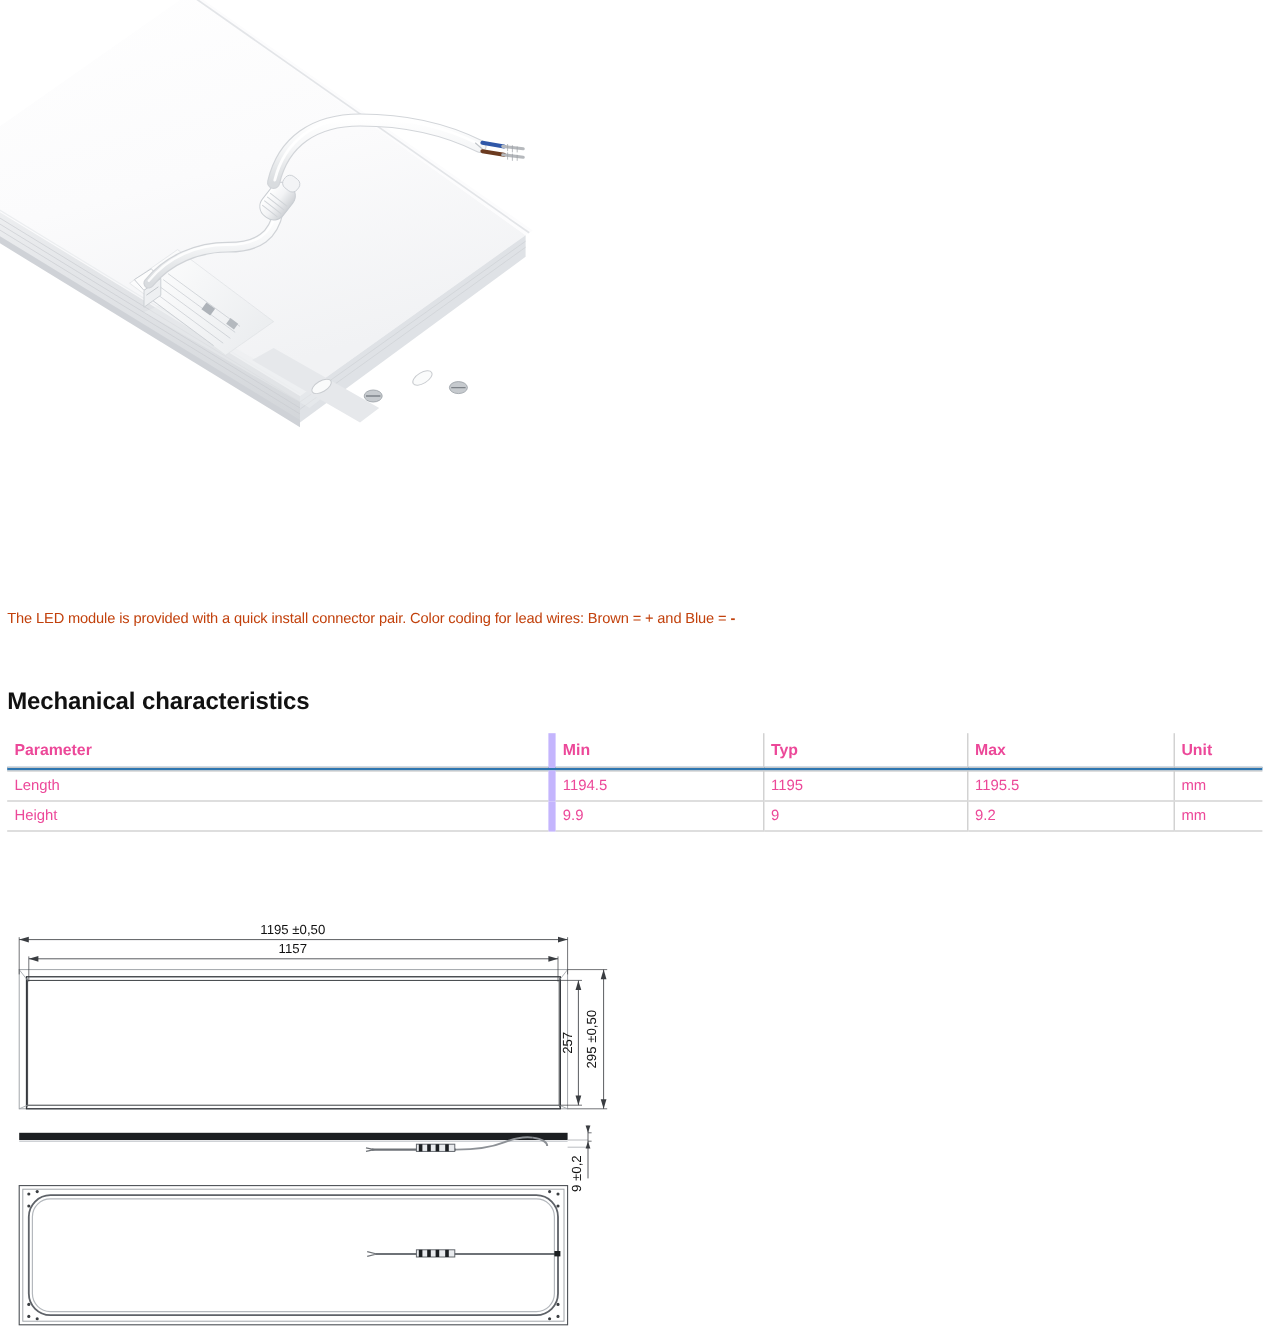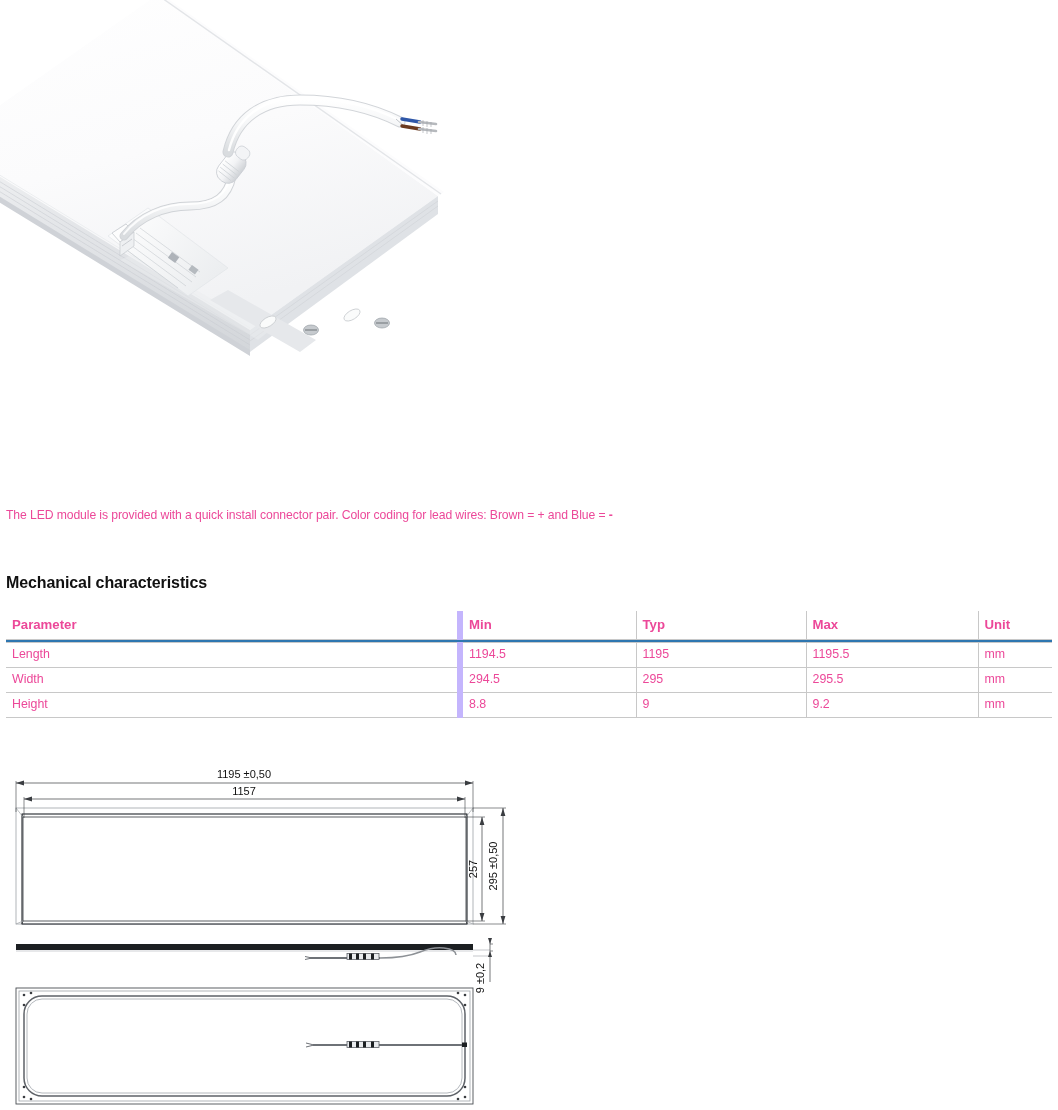--- a/index.html
+++ b/index.html
@@ -21,28 +21,28 @@
     background: #ffffff;
   }
   .photo-svg { display: block; width: 478px; height: 378px; }
 
   
   .lead-text {
     position: absolute; left: 6px; top: 507px;
     font-size: 12.2px; line-height: 16px;
     letter-spacing: -0.1px;
     white-space: nowrap;
-    color: #ec4899;
+    color: #c2410c;
   }
   .lead-text b { font-weight: bold; }
 
   
   .section-heading {
     position: absolute; left: 6px; top: 574px;
-    font-size: 16px; font-weight: bold;
+    font-size: 20px; font-weight: bold;
     letter-spacing: -0.1px;
     color: #111111;
   }
 
   
   .spec-table {
     position: absolute; left: 6px; top: 611px;
     width: 1046px;
     border-collapse: collapse;
     font-size: 12.4px;
@@ -259,29 +259,22 @@
     </thead>
     <tbody>
       <tr>
         <td class="col-param">Length</td>
         <td class="col-min">1194.5</td>
         <td class="col-typ">1195</td>
         <td class="col-max">1195.5</td>
         <td class="col-unit">mm</td>
       </tr>
       <tr>
-        <td class="col-param">Width</td>
-        <td class="col-min">294.5</td>
-        <td class="col-typ">295</td>
-        <td class="col-max">295.5</td>
-        <td class="col-unit">mm</td>
-      </tr>
-      <tr>
         <td class="col-param">Height</td>
-        <td class="col-min">8.8</td>
+        <td class="col-min">9.9</td>
         <td class="col-typ">9</td>
         <td class="col-max">9.2</td>
         <td class="col-unit">mm</td>
       </tr>
     </tbody>
   </table>
 
   <div class="tech-drawing">
     <svg width="530" height="344" viewBox="0 0 530 344" xmlns="http://www.w3.org/2000/svg">
       <rect x="0" y="0" width="530" height="344" fill="#ffffff"></rect>

